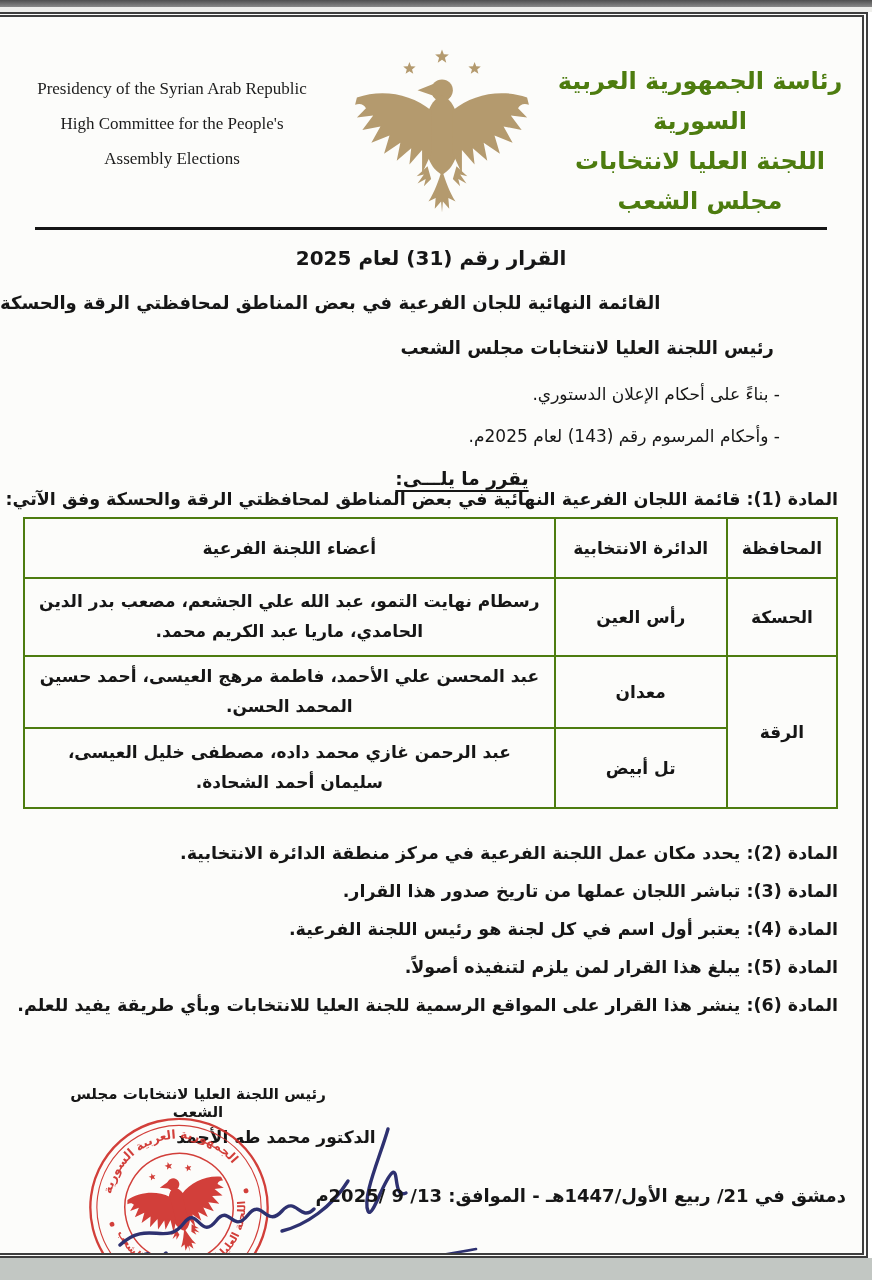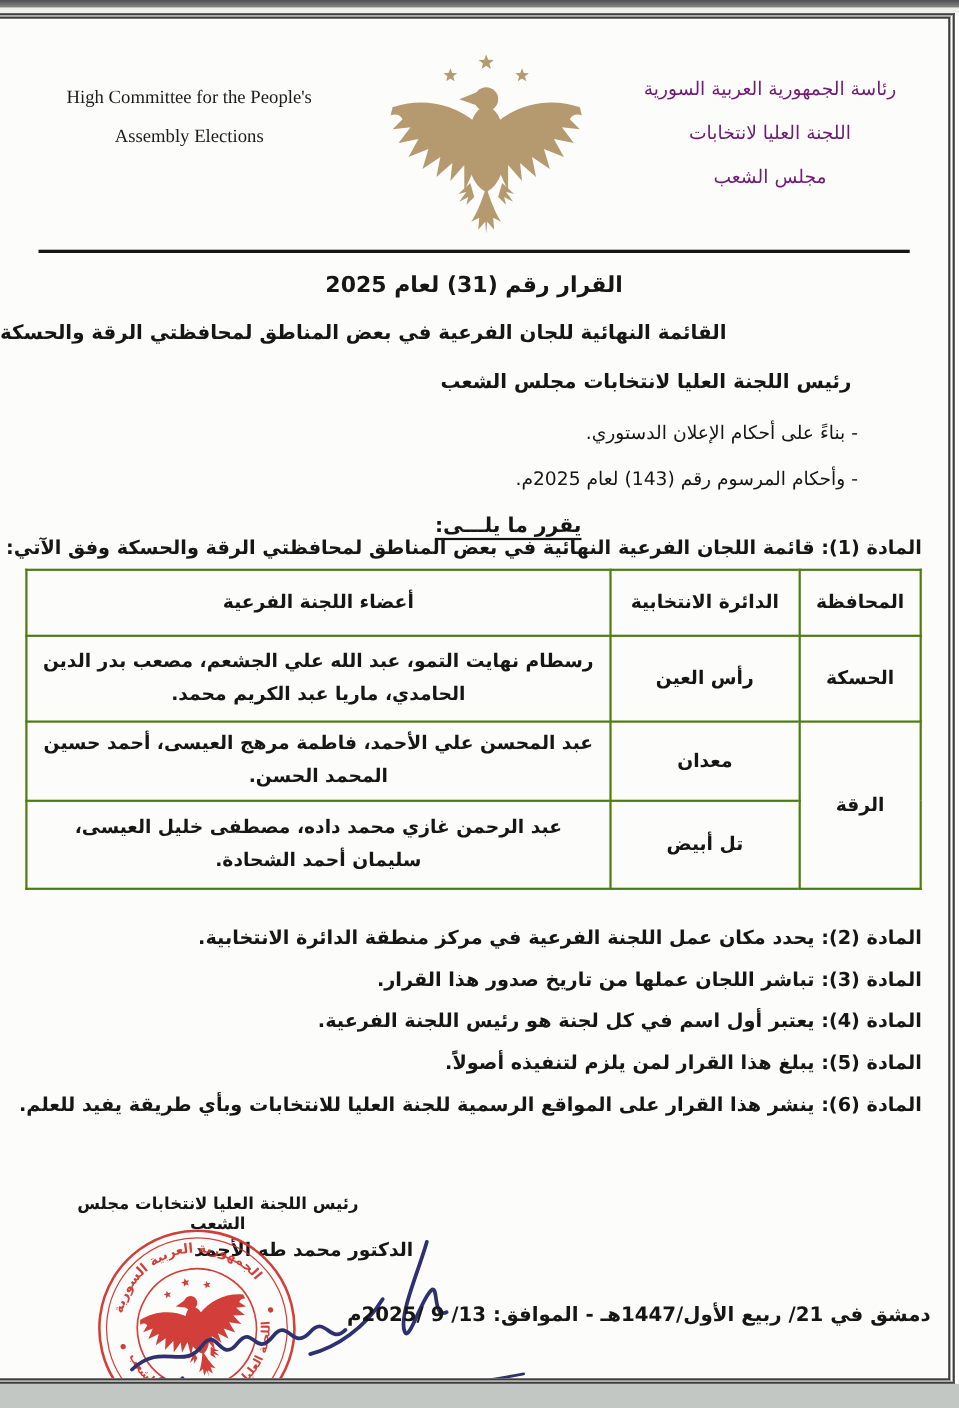--- a/index.html
+++ b/index.html
@@ -9,22 +9,22 @@
   .scan-gap{height:5px;background:#efefec;}
   .sheet{position:relative;box-sizing:border-box;width:868px;height:1246px;margin-left:0;
          background:#fcfcfa;border-top:5px double #3e3e3e;border-right:6px double #3e3e3e;
          border-bottom:5px double #3e3e3e;overflow:hidden;}
   .scan-bottom-band{height:22px;background:#c2c7c3;}
 
   
   .doc-header{display:flex;align-items:flex-start;padding:28px 10px 0 6px;height:172px;}
   .hdr-en{flex:0 0 332px;text-align:center;font-size:17px;line-height:35px;padding-top:26px;color:#1c1c1c;}
   .hdr-emblem{flex:1;display:flex;justify-content:center;align-items:flex-start;}
-  .hdr-ar{flex:0 0 308px;text-align:center;font-size:17px;line-height:40px;padding-top:16px;
-          font-family:"DejaVu Sans",sans-serif;font-weight:400;color:#701a75;}
+  .hdr-ar{flex:0 0 308px;text-align:center;font-size:24px;line-height:40px;padding-top:16px;
+          font-family:"DejaVu Sans",sans-serif;font-weight:700;color:#4d7c0f;}
   .rule{width:792px;margin:10px auto 0 auto;border:none;border-top:3px solid #161616;}
 
   
   .rtl{direction:rtl;unicode-bidi:embed;}
   .title-line{margin-top:16px;text-align:center;font-size:20px;font-weight:bold;
               font-family:"DejaVu Sans",sans-serif;}
   .subtitle-line{margin-top:22px;text-align:left;padding-right:53px;font-size:18px;font-weight:bold;
               font-family:"DejaVu Sans",sans-serif;}
   .issuer-line{margin-top:24px;text-align:right;padding-right:88px;font-size:18px;font-weight:bold;
               font-family:"DejaVu Sans",sans-serif;}
@@ -66,20 +66,21 @@
 <body>
 
 <div class="page">
   <div class="scan-top-band"></div>
   <div class="scan-gap"></div>
 
   <div class="sheet">
 
     <div class="doc-header">
       <div class="hdr-en">
+        <div>Presidency of the Syrian Arab Republic</div>
         <div>High Committee for the People's</div>
         <div>Assembly Elections</div>
       </div>
       <div class="hdr-emblem">
         <svg width="208" height="172" viewBox="0 0 200 190" fill="#b49a6e">
           <defs>
             <g id="eagleShape">
               <polygon transform="translate(64,26) scale(0.9)" points="0,-8 2,-2.75 7.6,-2.47 3.23,1.05 4.7,6.47 0,3.4 -4.7,6.47 -3.23,1.05 -7.6,-2.47 -2,-2.75"></polygon>
               <polygon transform="translate(100,13)" points="0,-8 2,-2.75 7.6,-2.47 3.23,1.05 4.7,6.47 0,3.4 -4.7,6.47 -3.23,1.05 -7.6,-2.47 -2,-2.75"></polygon>
               <polygon transform="translate(136,26) scale(0.9)" points="0,-8 2,-2.75 7.6,-2.47 3.23,1.05 4.7,6.47 0,3.4 -4.7,6.47 -3.23,1.05 -7.6,-2.47 -2,-2.75"></polygon>

